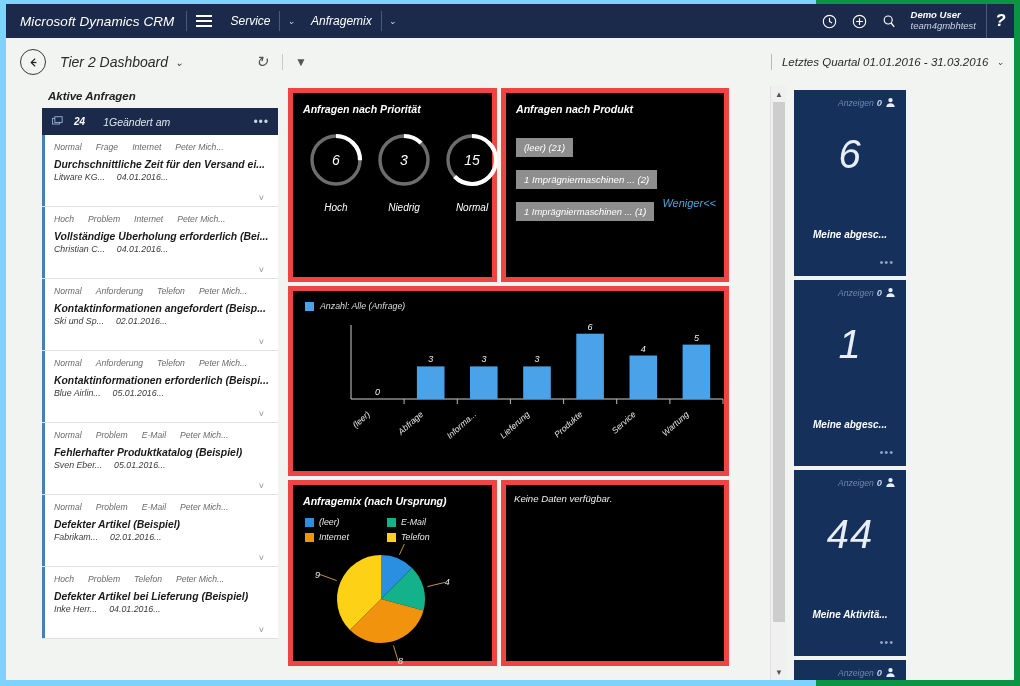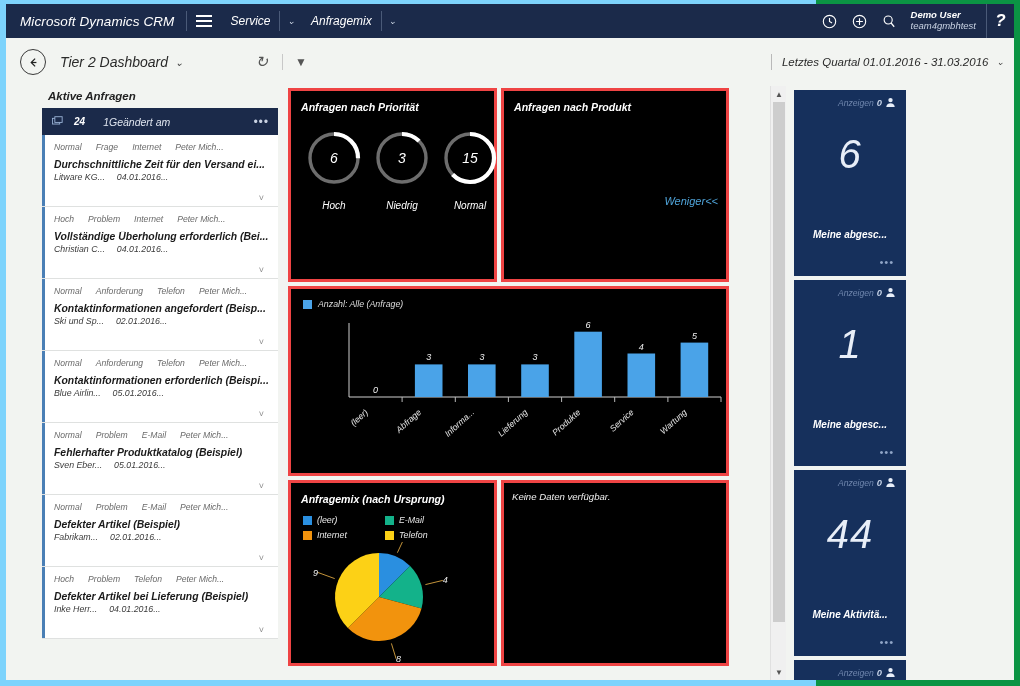--- a/index.html
+++ b/index.html
@@ -162,21 +162,21 @@
   
   .dash {
     flex: 1; position: relative;
     padding: 2px 0 0 10px;
     display: flex; flex-direction: column;
   }
   .dashgrid { display: flex; flex-direction: column; gap: 4px; width: 441px;}
   .row { display: flex; gap: 4px; }
   .panel {
     background: #000; color: #fff; position: relative;
-    border: 3px solid #ef4444;
+    border: 5px solid #ef4444;
   }
   .panel-title {
     font-size: 10.6px; font-weight: bold; color: #fff;
     padding: 10px 0 0 10px;
   }
 
   
   .p-priority { width: 209px; height: 194px; }
   .donuts { display: flex; gap: 10px; padding: 16px 0 0 14px; }
   .donut-wrap { width: 60px; text-align: center; }
@@ -495,20 +495,21 @@
                       </svg>
                       <div class="dval">15</div>
                     </div>
                     <div class="donut-label">Normal</div>
                   </div>
                 </div>
           </div>
 
           <div class="panel p-product">
             <div class="panel-title">Anfragen nach Produkt</div>
+            <div class="tags" id="tags"><div class="tag t0">(leer) (21)</div><br><div class="tag t1">1 Imprägniermaschinen ... (2)</div><br><div class="tag t2">1 Imprägniermaschinen ... (1)</div><br></div>
             <div class="less-link">Weniger&lt;&lt;</div>
           </div>
         </div>
 
         <div class="row">
 
           <div class="panel p-bar">
             <div class="legend">
               <span class="sw"></span>
               <span class="lt">Anzahl: Alle (Anfrage)</span>

